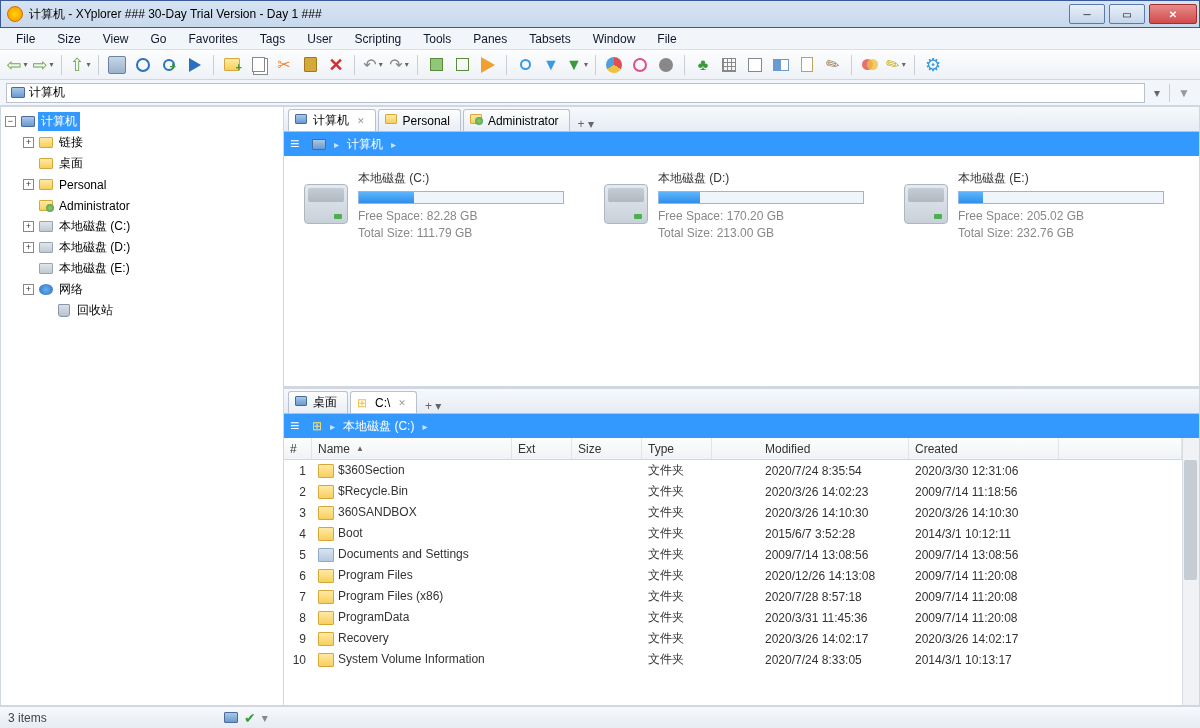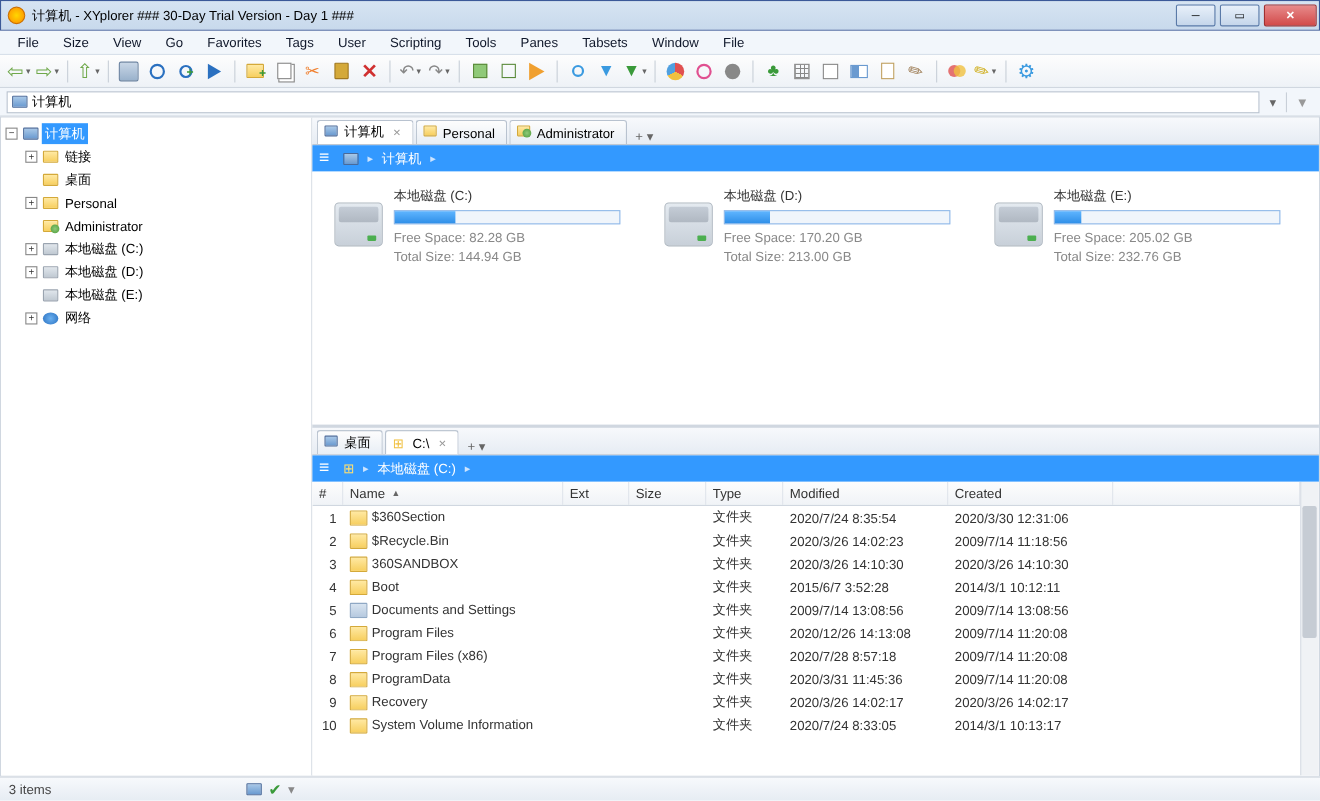--- a/index.html
+++ b/index.html
@@ -92,21 +92,21 @@
 .row .cell { padding: 0 6px; overflow: hidden; text-overflow: ellipsis; white-space: nowrap; color: #333; }
 .rownum { width: 28px; text-align: right; color: #999; padding-right: 6px; }
 .fileicon { width: 16px; height: 14px; margin-right: 4px; display: inline-block; vertical-align: middle; }
 .folder-icon { background: linear-gradient(#ffe9a3, #f7cf5f); border: 1px solid #d4a939; border-radius: 1px; }
 .shortcut-icon { background: linear-gradient(#d8e4f0, #b6c9df); border: 1px solid #8fa8c4; border-radius: 1px; }
 
 .col-name { width: 200px; }
 .col-ext { width: 60px; }
 .col-size { width: 70px; text-align: right; }
 .col-type { width: 70px; }
-.col-mod { width: 150px; }
+.col-mod { width: 150px; margin-left: 47px; }
 .col-crt { width: 150px; }
 
 
 .status { height: 22px; background: linear-gradient(#f7f9fc, #e6ecf3); border-top: 1px solid #d0d7e0; display: flex; align-items: center; padding: 0 8px; gap: 16px; color: #444; }
 .status .s1 { width: 200px; }
 .status .s2 { flex: 1; }
 .status .s3 { display: flex; align-items: center; gap: 6px; }
 .check { color: #3a9a3a; font-size: 14px; }
 
 
@@ -363,20 +363,27 @@
           </span>
           <span class="label">本地磁盘 (E:)</span>
         </div>
         <div class="tree-item indent-1">
           <span class="exp">+</span>
           <span class="ticon">
             <div class="ico-net"></div>
           </span>
           <span class="label">网络</span>
         </div>
+        <div class="tree-item indent-2">
+          <span class="noexp"></span>
+          <span class="ticon">
+            <div class="ico-bin"></div>
+          </span>
+          <span class="label">回收站</span>
+        </div>
       </div>
   </div>
 
   <div class="right">
 
     <div class="tabstrip" id="tabs-top">
         <div class="tab active">
           <span class="ticon-s">
             <div class="ico-computer" style="width:12px;height:10px"></div>
           </span>
@@ -409,21 +416,21 @@
 
     <div class="drives" id="drives">
         <div class="drive">
           <div class="drive-icon"></div>
     <div class="drive-info">
             <div class="drive-name">本地磁盘 (C:)</div>
     <div class="drive-bar">
               <div class="drive-bar-fill" style="width:27%"></div>
             </div>
     <div class="drive-text">Free Space: 82.28 GB</div>
-            <div class="drive-text">Total Size: 144.94 GB</div>
+            <div class="drive-text">Total Size: 111.79 GB</div>
           </div>
         </div>
         <div class="drive">
           <div class="drive-icon"></div>
     <div class="drive-info">
             <div class="drive-name">本地磁盘 (D:)</div>
     <div class="drive-bar">
               <div class="drive-bar-fill" style="width:20%"></div>
             </div>
     <div class="drive-text">Free Space: 170.20 GB</div>

